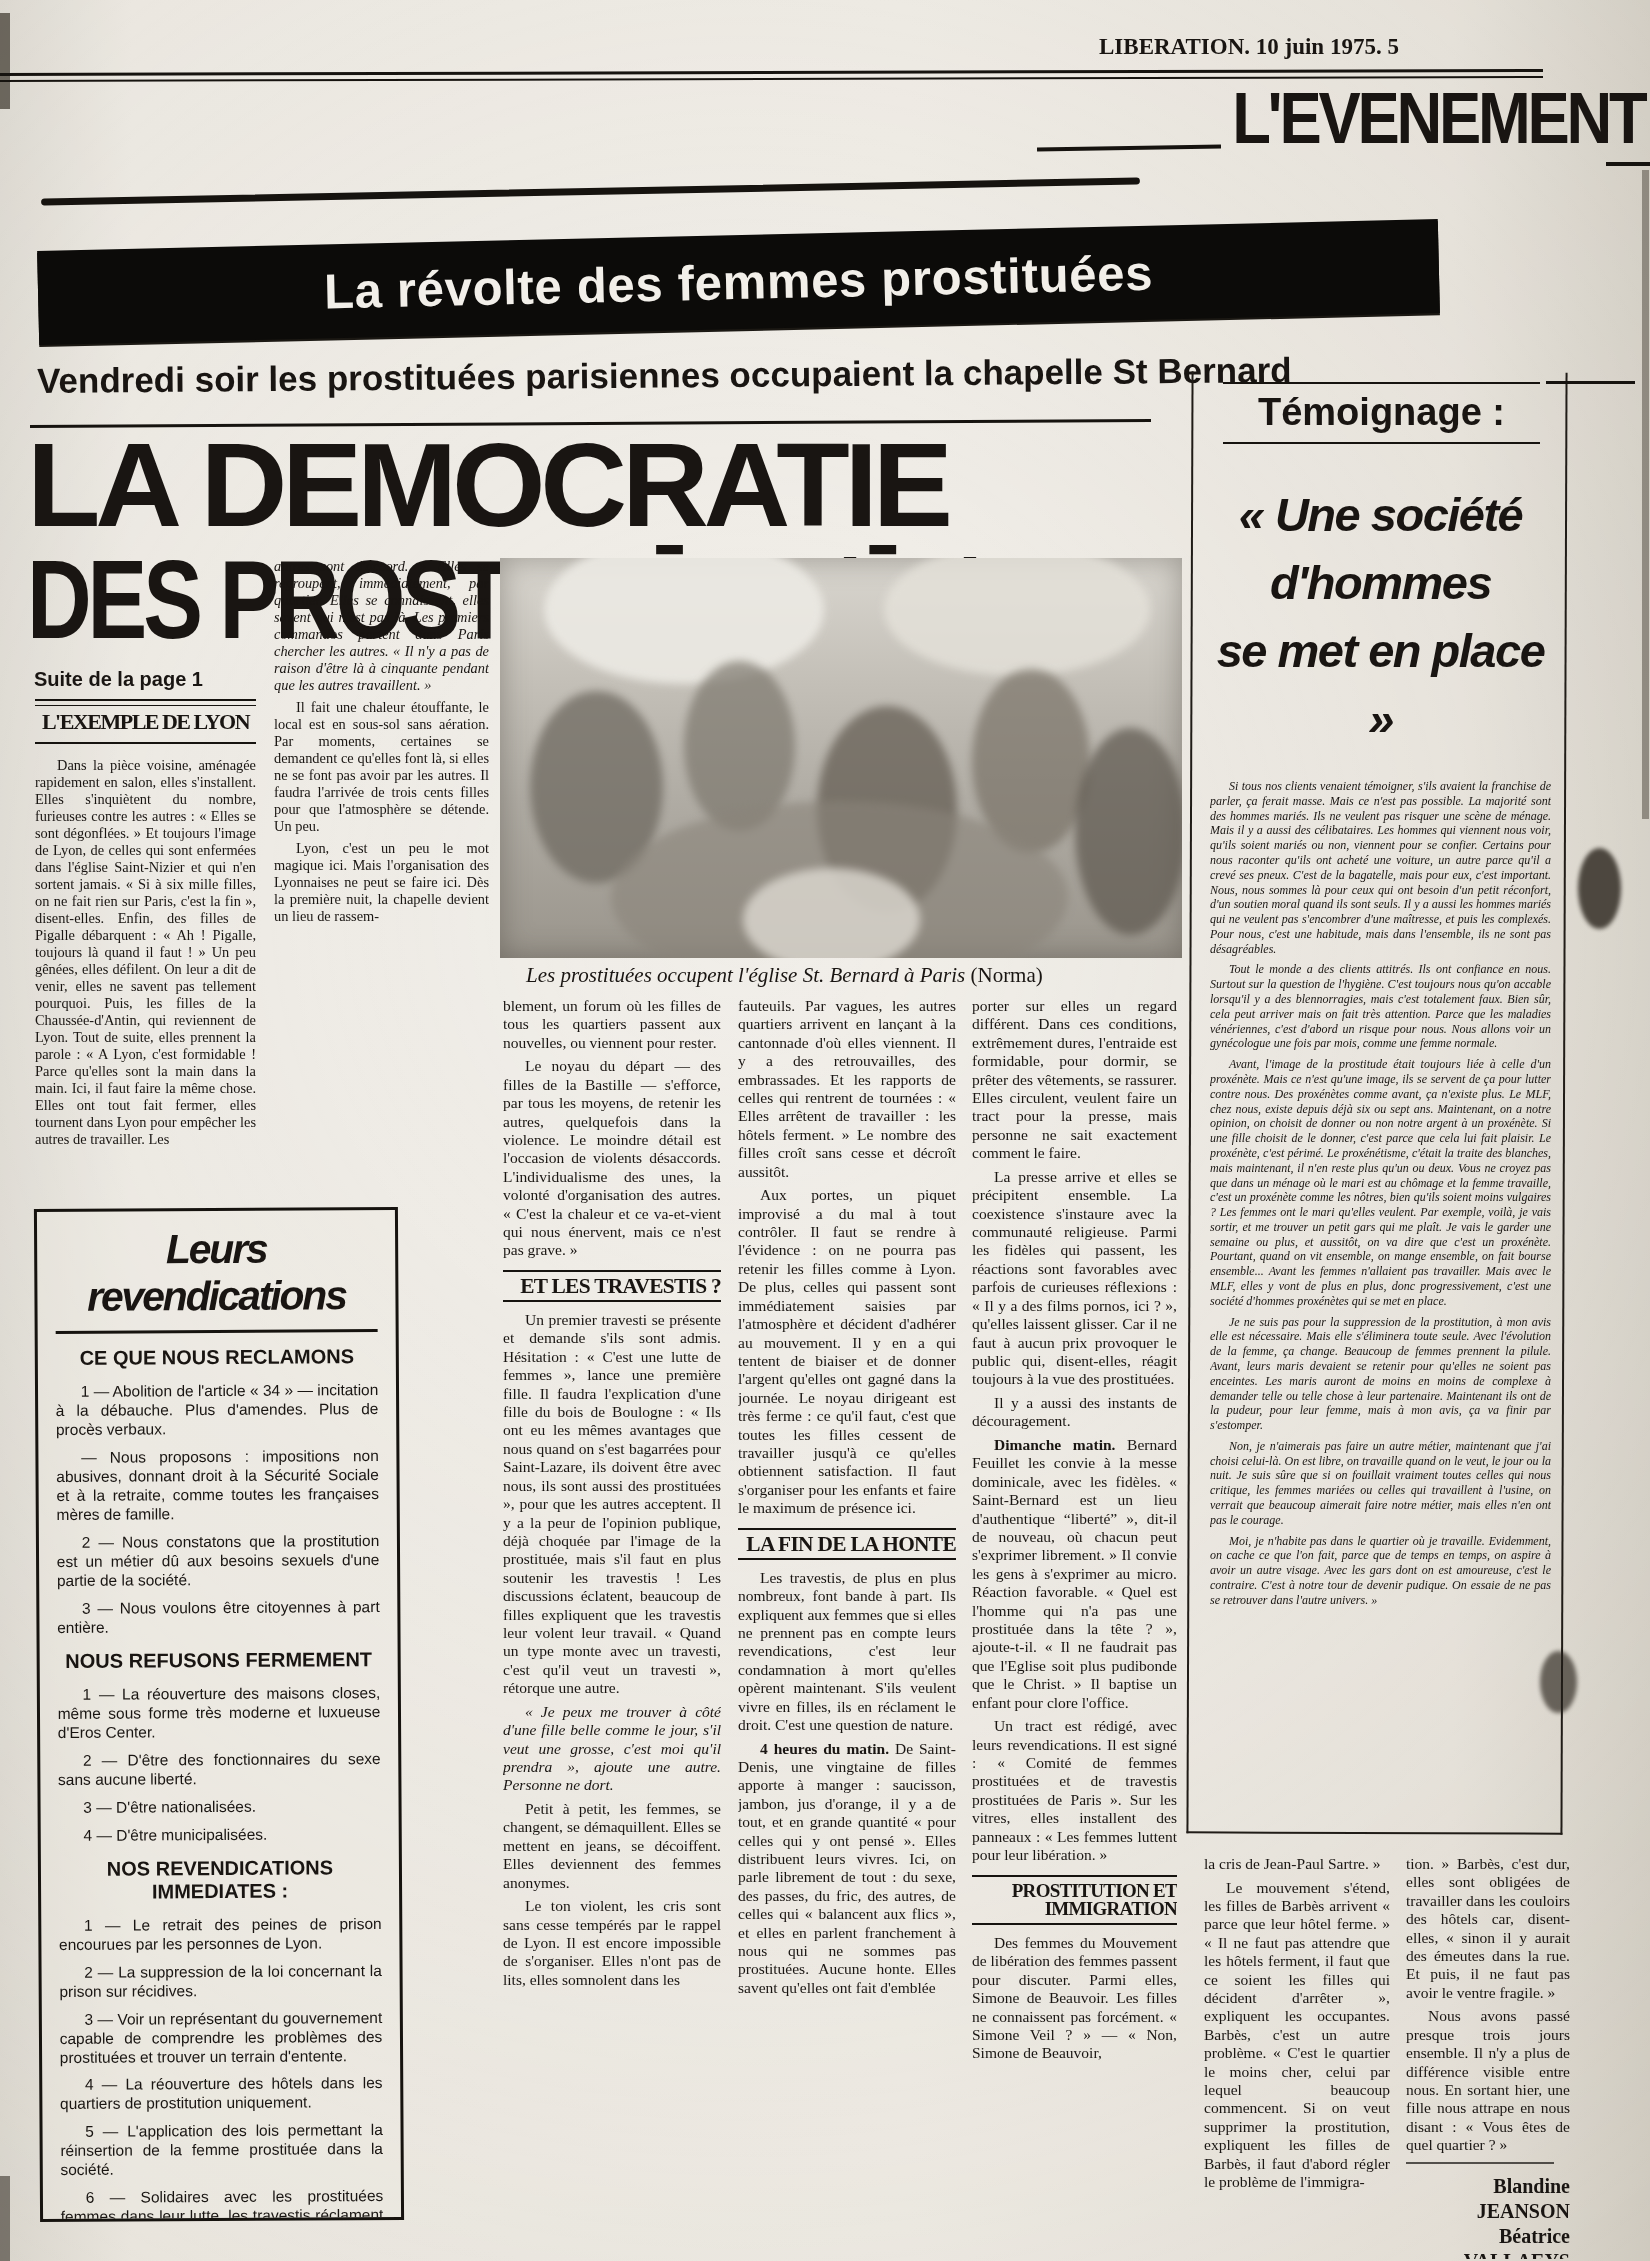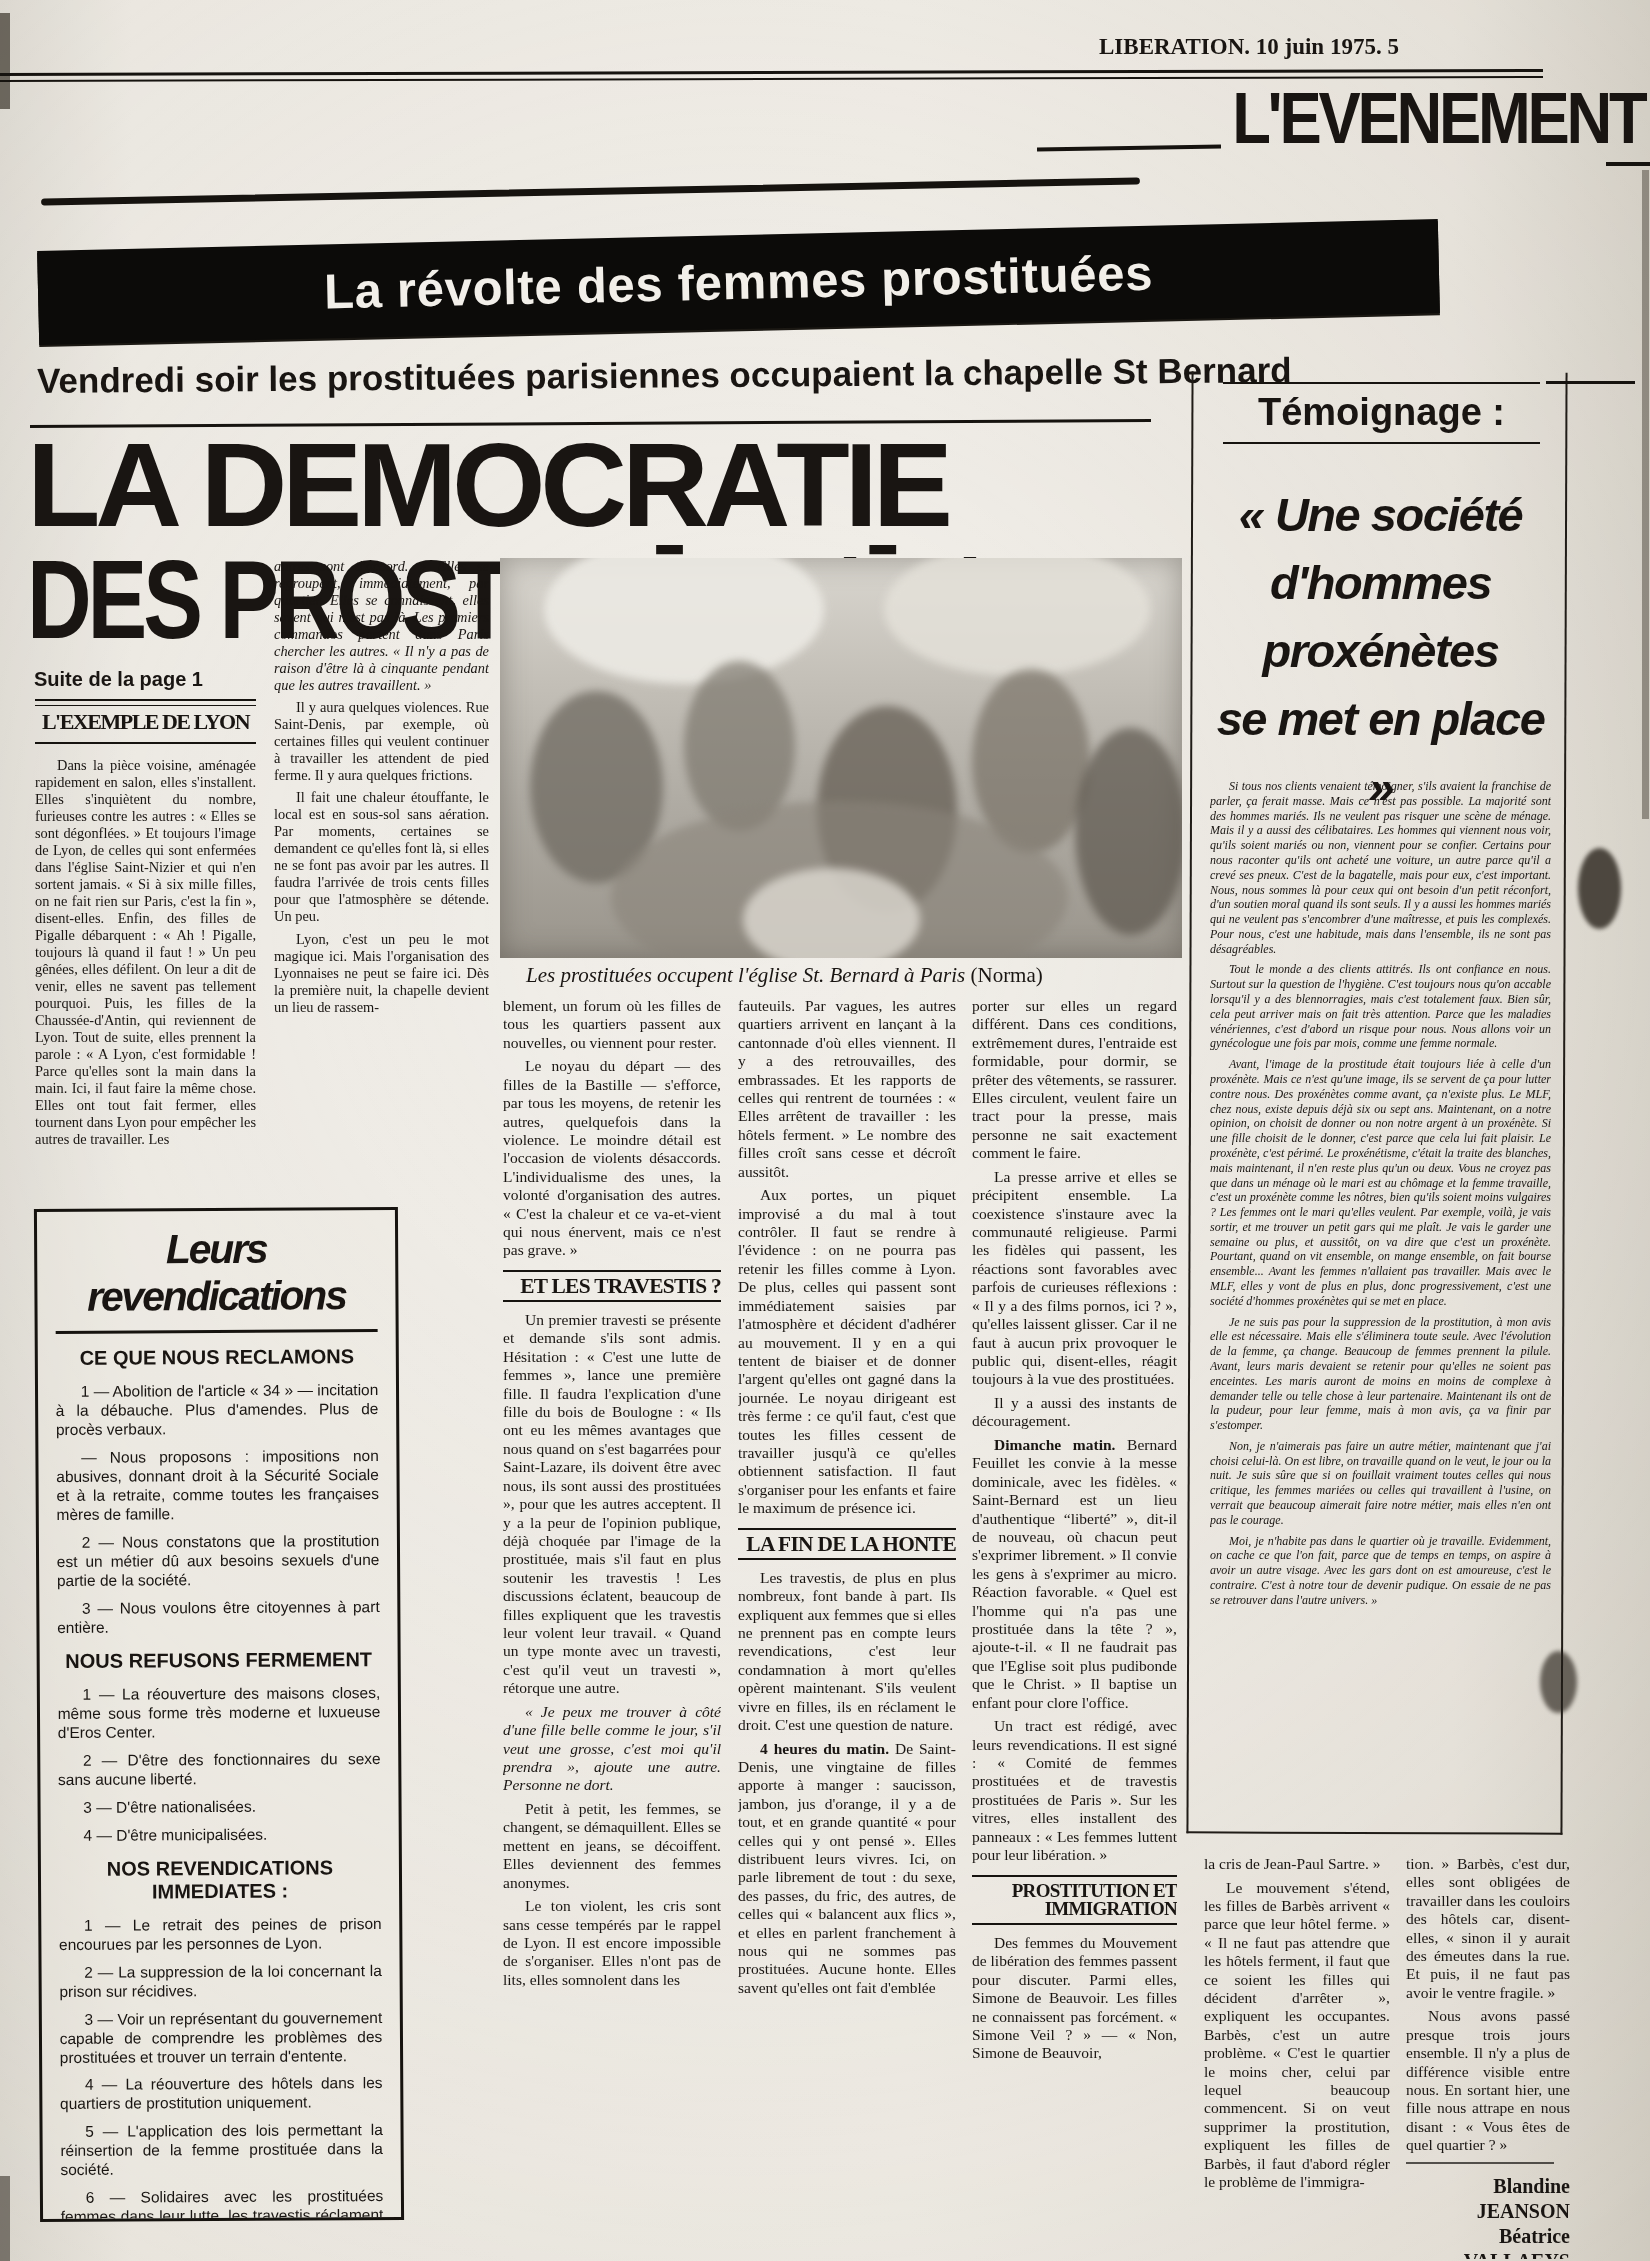--- a/index.html
+++ b/index.html
@@ -91,21 +91,20 @@
     <p class="boxitem">3 — Voir un représentant du gouvernement capable de comprendre les problèmes des prostituées et trouver un terrain d'entente.</p>
     <p class="boxitem">4 — La réouverture des hôtels dans les quartiers de prostitution uniquement.</p>
     <p class="boxitem">5 — L'application des lois permettant la réinsertion de la femme prostituée dans la société.</p>
     <p class="boxitem">6 — Solidaires avec les prostituées femmes dans leur lutte, les travestis réclament la suppresion de l'article 26 al 15 ordonnance du 12.49, concernant le port du vêtement féminin en vertu des libertés individuelles et de l'évolution des mœurs.</p>
   </div>
 
 </div>
 
 <div class="abs colbody" style="left:274px;top:558px;width:215px;height:643px;">
   <p class="noind ital">autres sont d'accord. » Elles se regroupent, immédiatement, par quartier. Elles se connaissent, elles savent qui n'est pas là. Les premiers commandos partent dans Paris chercher les autres. « Il n'y a pas de raison d'être là à cinquante pendant que les autres travaillent. »</p>
-  <p>Il y aura quelques violences. Rue Saint-Denis, par exemple, où certaines filles qui veulent continuer à travailler les attendent de pied ferme. Il y aura quelques frictions.</p>
   <p>Il fait une chaleur étouffante, le local est en sous-sol sans aération. Par moments, certaines se demandent ce qu'elles font là, si elles ne se font pas avoir par les autres. Il faudra l'arrivée de trois cents filles pour que l'atmosphère se détende. Un peu.</p>
   <p>Lyon, c'est un peu le mot magique ici. Mais l'organisation des Lyonnaises ne peut se faire ici. Dès la première nuit, la chapelle devient un lieu de rassem-</p>
 </div>
 
 <div class="abs" style="left:500px;top:558px;width:682px;height:400px;overflow:hidden;background:linear-gradient(180deg,#d9d6cf 0%,#c4c0b8 30%,#b0aca4 60%,#9a958c 100%);box-shadow:inset 0 0 29.5px rgba(60,55,48,.4);">
   <div class="photo-blob" style="left:44px;top:-22px;width:280px;height:148px;background:#eceae4;opacity:.9;"></div>
   <div class="photo-blob" style="left:384px;top:-14.8px;width:266px;height:133px;background:#e5e2da;opacity:.8;"></div>
   <div class="photo-blob" style="left:29.5px;top:133px;width:133px;height:192px;background:#6f6a61;opacity:.75;"></div>
   <div class="photo-blob" style="left:184px;top:103px;width:111px;height:170px;background:#7d786e;opacity:.7;"></div>
   <div class="photo-blob" style="left:317px;top:148px;width:140px;height:207px;background:#665f55;opacity:.75;"></div>
@@ -146,21 +145,20 @@
   <div class="subhead" style="font-size:19px;">PROSTITUTION ET IMMIGRATION</div>
   <p>Des femmes du Mouvement de libération des femmes passent pour discuter. Parmi elles, Simone de Beauvoir. Les filles ne connaissent pas forcément. « Simone Veil ? » — « Non, Simone de Beauvoir,</p>
 </div>
 
 <div class="abs" style="left:1189px;top:372px;width:376px;height:1462px;border-left:2.2px solid #201c17;border-right:2.2px solid #201c17;border-bottom:2.2px solid #201c17;transform:rotate(0.2deg);box-sizing:border-box;"></div>
 <div class="abs sans" style="left:1223px;top:382px;width:317px;text-align:center;font-weight:bold;font-size:38px;border-top:2.2px solid #16130f;border-bottom:2.2px solid #16130f;padding:7.4px 0;">Témoignage :</div>
 <div class="abs rule" style="left:1546px;top:381px;width:89px;height:3px;"></div>
 <div class="abs sans ital" style="left:1207px;top:481px;width:347px;text-align:center;font-weight:bold;font-size:47px;line-height:68px;letter-spacing:-1.5px;">
   <div>« Une société</div>
   <div>d'hommes</div>
-  <div>proxénètes</div>
   <div>se met en place »</div>
 </div>
 <div class="abs sans ital" style="left:1210px;top:779px;width:341px;height:1043px;font-size:12px;line-height:14.8px;text-align:justify;overflow:hidden;font-family:Liberation Serif, serif;">
   <p style="margin:0 0 5.9px;text-indent:19px;">Si tous nos clients venaient témoigner, s'ils avaient la franchise de parler, ça ferait masse. Mais ce n'est pas possible. La majorité sont des hommes mariés. Ils ne veulent pas risquer une scène de ménage. Mais il y a aussi des célibataires. Les hommes qui viennent nous voir, qu'ils soient mariés ou non, viennent pour se confier. Certains pour nous raconter qu'ils ont acheté une voiture, un autre parce qu'il a crevé ses pneux. C'est de la bagatelle, mais pour eux, c'est important. Nous, nous sommes là pour ceux qui ont besoin d'un petit réconfort, d'un soutien moral quand ils sont seuls. Il y a aussi les hommes mariés qui ne veulent pas s'encombrer d'une maîtresse, et puis les complexés. Pour nous, c'est une habitude, mais dans l'ensemble, ils ne sont pas désagréables.</p>
   <p style="margin:0 0 5.9px;text-indent:19px;">Tout le monde a des clients attitrés. Ils ont confiance en nous. Surtout sur la question de l'hygiène. C'est toujours nous qu'on accable lorsqu'il y a des blennorragies, mais c'est totalement faux. Bien sûr, cela peut arriver mais on fait très attention. Parce que les maladies vénériennes, c'est d'abord un risque pour nous. Nous allons voir un gynécologue une fois par mois, comme une femme normale.</p>
   <p style="margin:0 0 5.9px;text-indent:19px;">Avant, l'image de la prostitude était toujours liée à celle d'un proxénète. Mais ce n'est qu'une image, ils se servent de ça pour lutter contre nous. Des proxénètes comme avant, ça n'existe plus. Le MLF, chez nous, existe depuis déjà six ou sept ans. Maintenant, on a notre opinion, on choisit de donner ou non notre argent à un proxénète. Si une fille choisit de le donner, c'est parce que cela lui fait plaisir. Le proxénète, c'est périmé. Le proxénétisme, c'était la traite des blanches, mais maintenant, il n'en reste plus qu'un ou deux. Vous ne croyez pas que dans un ménage où le mari est au chômage et la femme travaille, c'est un proxénète comme les nôtres, bien qu'ils soient moins vulgaires ? Les femmes ont le mari qu'elles veulent. Par exemple, voilà, je vais sortir, et me trouver un petit gars qui me plaît. Je vais le garder une semaine ou plus, et aussitôt, on va dire que c'est un proxénète. Pourtant, quand on vit ensemble, on mange ensemble, on fait bourse ensemble... Avant les femmes n'allaient pas travailler. Mais avec le MLF, elles y vont de plus en plus, donc progressivement, c'est une société d'hommes proxénètes qui se met en place.</p>
   <p style="margin:0 0 5.9px;text-indent:19px;">Je ne suis pas pour la suppression de la prostitution, à mon avis elle est nécessaire. Mais elle s'éliminera toute seule. Avec l'évolution de la femme, ça change. Beaucoup de femmes prennent la pilule. Avant, leurs maris devaient se retenir pour qu'elles ne soient pas enceintes. Les maris auront de moins en moins de complexe à demander telle ou telle chose à leur partenaire. Maintenant ils ont de la pudeur, pour leur femme, mais à mon avis, ça va finir par s'estomper.</p>
   <p style="margin:0 0 5.9px;text-indent:19px;">Non, je n'aimerais pas faire un autre métier, maintenant que j'ai choisi celui-là. On est libre, on travaille quand on le veut, le jour ou la nuit. Je suis sûre que si on fouillait vraiment toutes celles qui nous critique, les femmes mariées ou celles qui travaillent à l'usine, on verrait que beaucoup aimerait faire notre métier, mais elles n'en ont pas le courage.</p>
   <p style="margin:0 0 5.9px;text-indent:19px;">Moi, je n'habite pas dans le quartier où je travaille. Evidemment, on cache ce que l'on fait, parce que de temps en temps, on aspire à avoir un autre visage. Avec les gars dont on est amoureuse, c'est le contraire. C'est à notre tour de devenir pudique. On essaie de ne pas se retrouver dans l'autre univers. »</p>
 </div>

